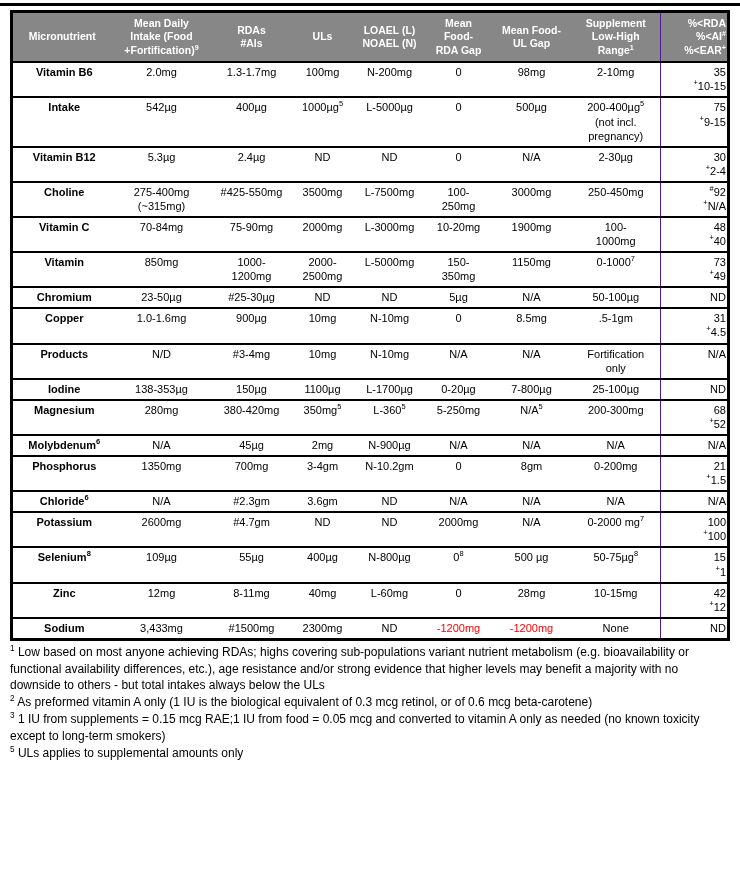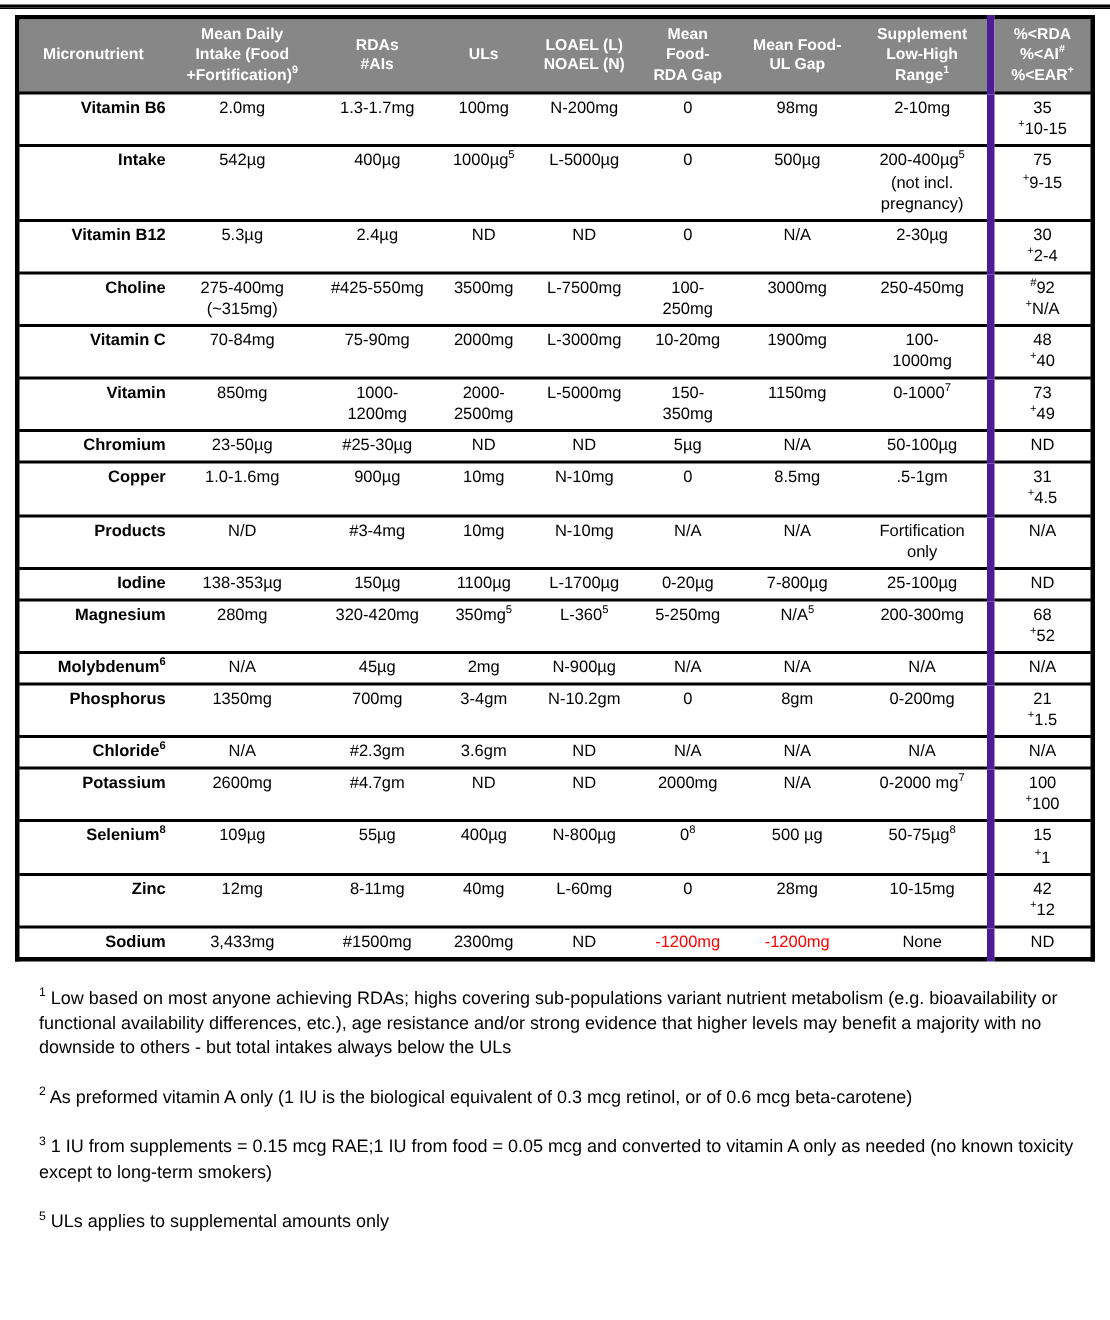--- a/index.html
+++ b/index.html
@@ -37,34 +37,34 @@
   .nutrient-table th {
     background: #878787;
     color: #ffffff;
     font-weight: bold;
     font-size: 10.5px;
     vertical-align: middle;
     padding: 4px 1px;
   }
   .nutrient-table td { font-size: 11px; }
   .nutrient-table td:first-child {
-    text-align: right;
+    text-align: center;
     font-weight: bold;
     padding-left: 5px;
   }
   .nutrient-table th:last-child,
-  .nutrient-table td:last-child { border-left: 5px solid #4c1d95; }
+  .nutrient-table td:last-child { border-left: 1px solid #4c1d95; text-align: right; }
   .nutrient-table td.red { color: #ff0000; }
   sup { font-size: 0.68em; line-height: 0; vertical-align: super; }
   .footnotes {
     margin: 3px 8px 0 10px;
     font-size: 12px;
     line-height: 1.4;
   }
-  .footnote { margin: 16px; }
+  .footnote { margin: 0; }
 </style>
 </head>
 <body>
 
 <div class="page">
 
   <div class="top-rule"></div>
 
   <table class="nutrient-table">
     <colgroup>
@@ -198,21 +198,21 @@
           <td>1100µg</td>
           <td>L-1700µg</td>
           <td>0-20µg</td>
           <td>7-800µg</td>
           <td>25-100µg</td>
           <td>ND</td>
         </tr>
         <tr>
           <td>Magnesium</td>
           <td>280mg</td>
-          <td>320-420mg</td>
+          <td>380-420mg</td>
           <td>350mg<sup>5</sup></td>
           <td>L-360<sup>5</sup></td>
           <td>5-250mg</td>
           <td>N/A<sup>5</sup></td>
           <td>200-300mg</td>
           <td>68<br><sup>+</sup>52</td>
         </tr>
         <tr>
           <td>Molybdenum<sup>6</sup></td>
           <td>N/A</td>

